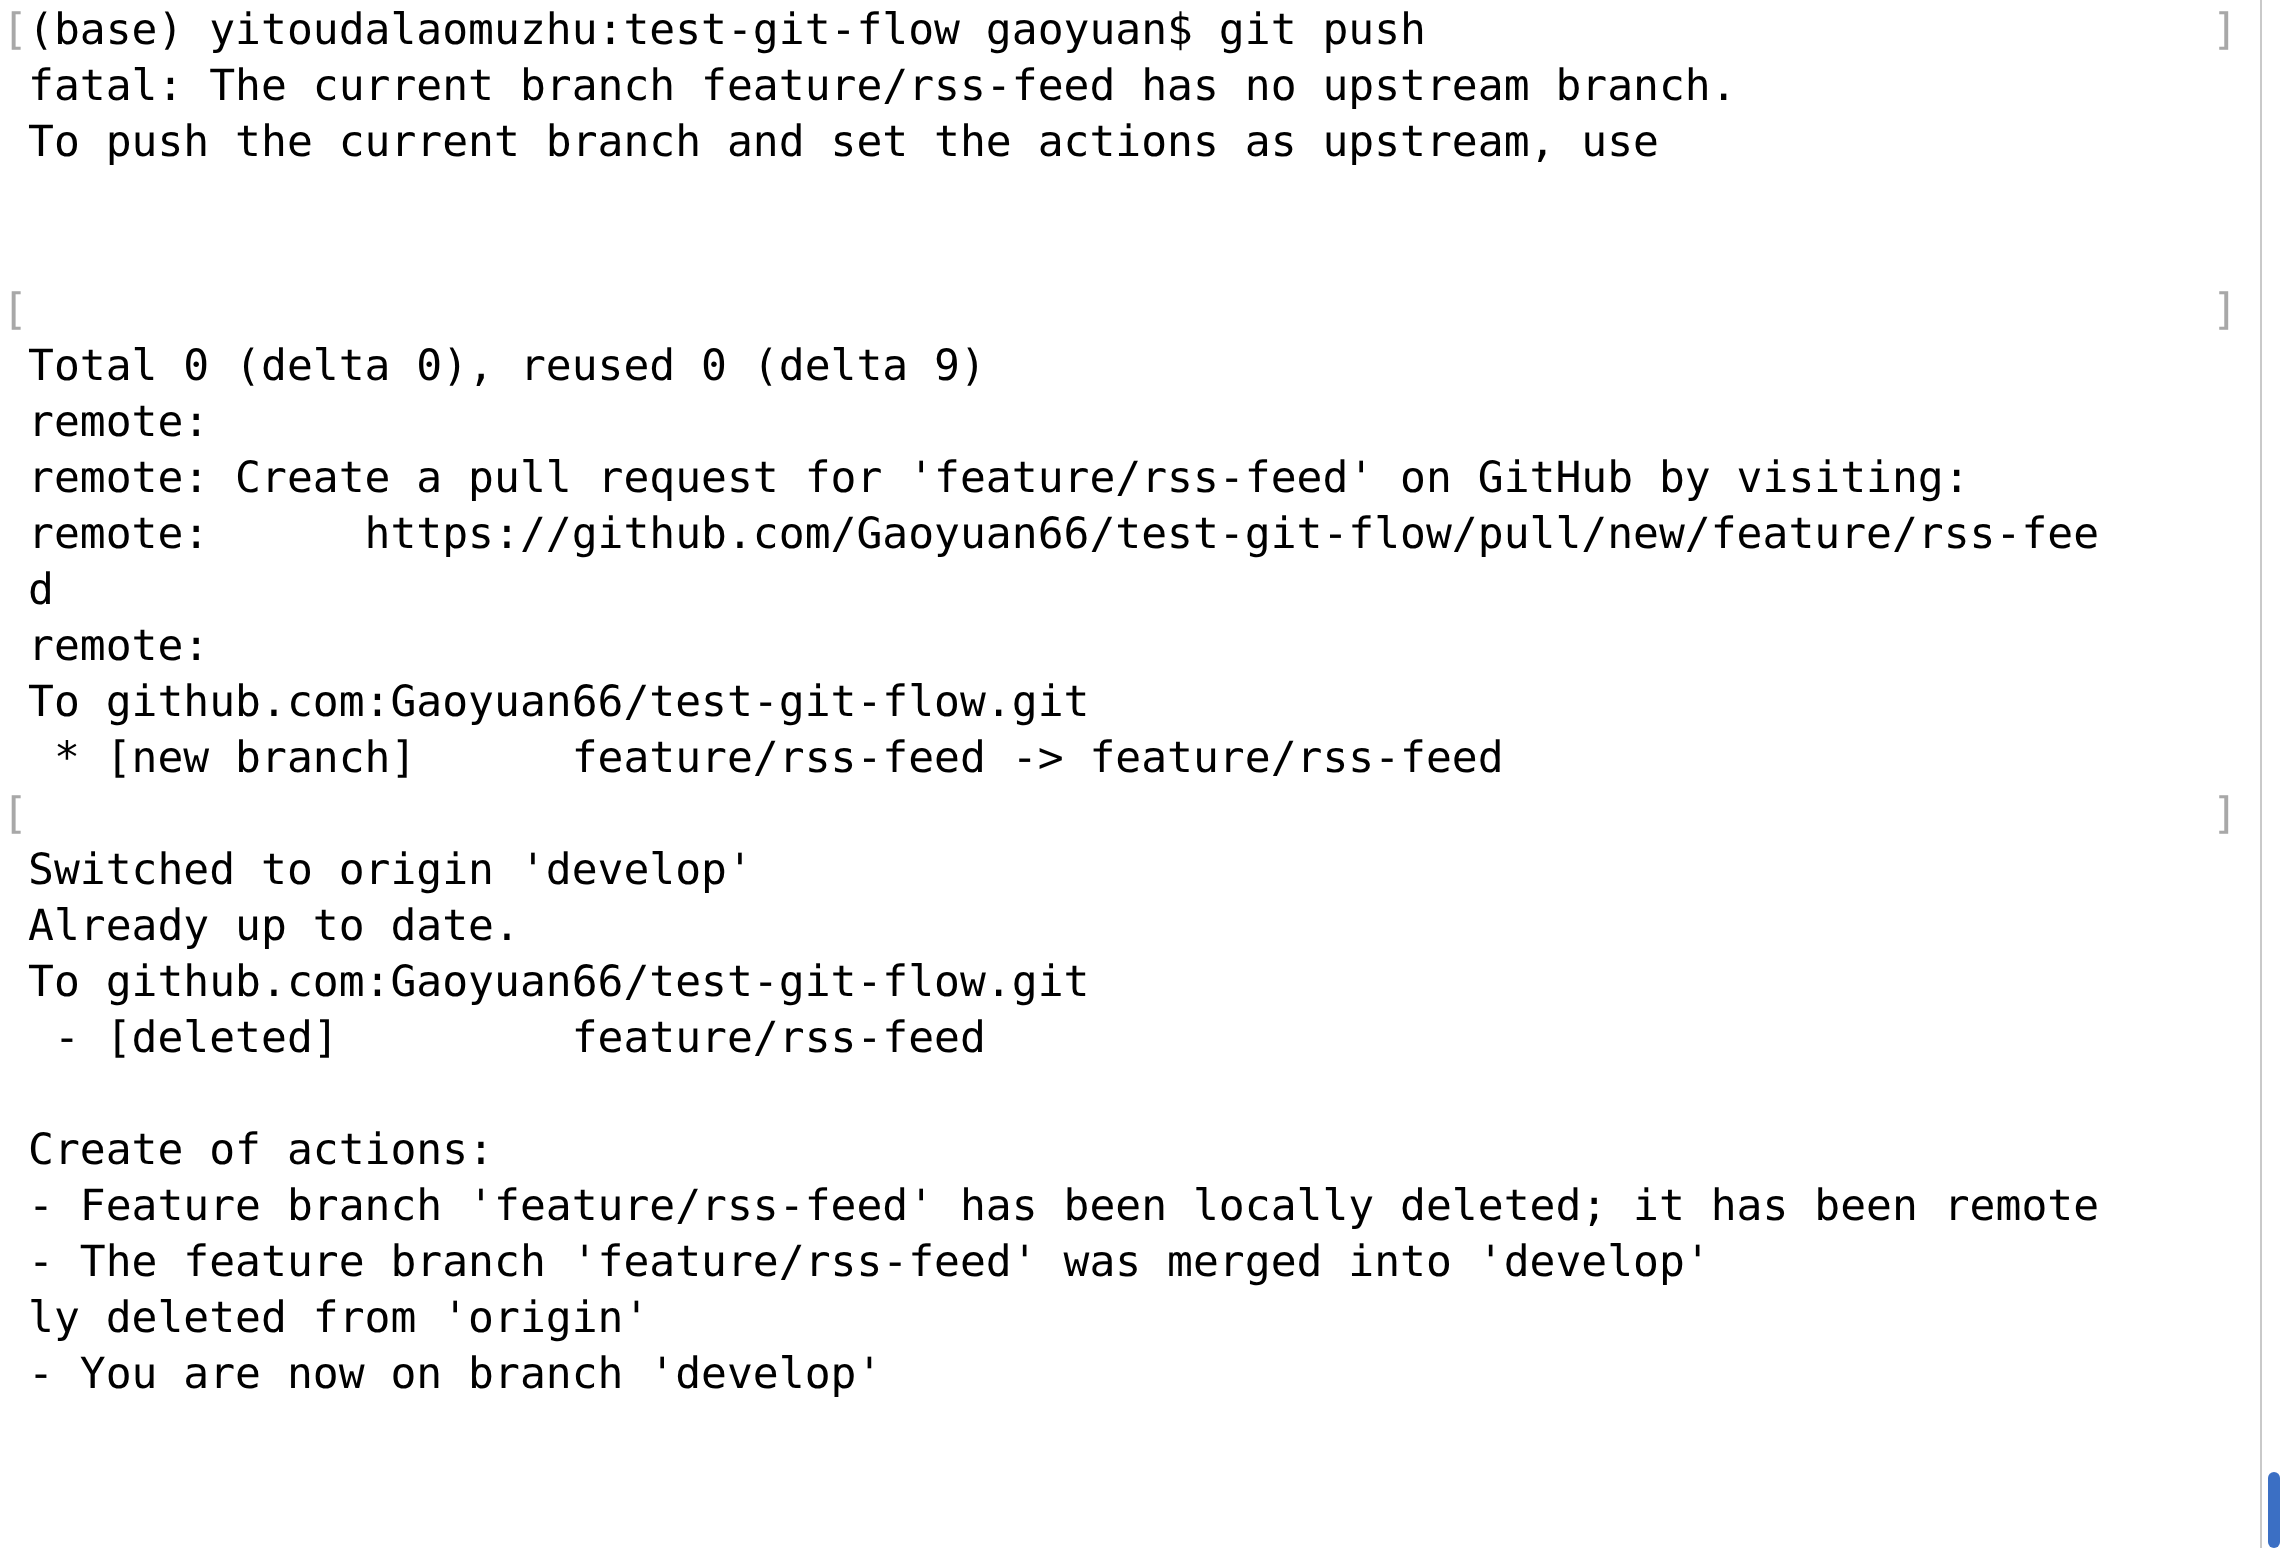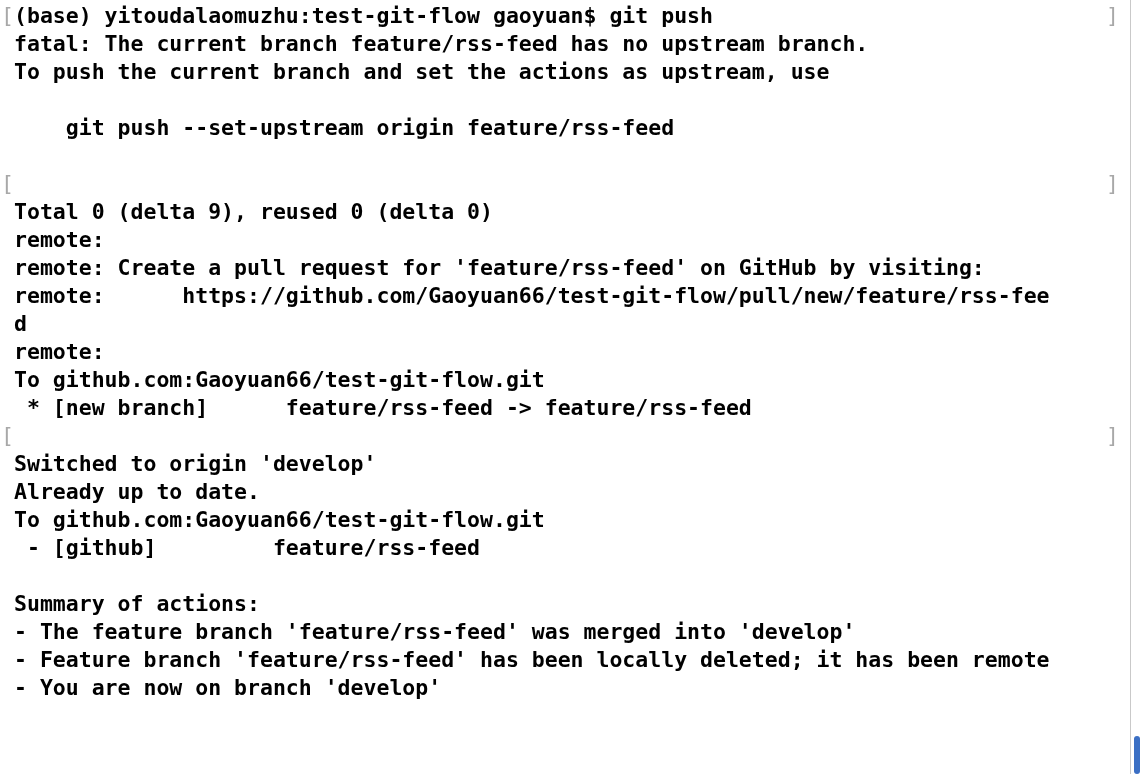--- a/index.html
+++ b/index.html
@@ -34,21 +34,20 @@
     line-height: 28px;
     font-size: 21.5px;
     letter-spacing: 0px;
     color: #000000;
     white-space: pre;
     padding-left: 14px;
     box-sizing: border-box;
   }
   .row .txt {
     display: inline;
-    font-weight: bold;
   }
   
   .mark-left, .mark-right {
     position: absolute;
     color: #a8a8a8;
     font-size: 21.5px;
     line-height: 28px;
     top: 0;
     white-space: pre;
   }
@@ -75,39 +74,39 @@
 </style>
 </head>
 <body>
 
 <div id="terminal">
   <div id="screen" style="background: rgb(255, 255, 255); color: rgb(0, 0, 0);">
       <div class="row"><span class="mark-left" style="color: rgb(168, 168, 168);">[</span><span class="mark-right" style="color: rgb(168, 168, 168);">]</span><span class="txt">(base) yitoudalaomuzhu:test-git-flow gaoyuan$ git push</span></div>
       <div class="row"><span class="txt">fatal: The current branch feature/rss-feed has no upstream branch.</span></div>
       <div class="row"><span class="txt">To push the current branch and set the actions as upstream, use</span></div>
       <div class="row"><span class="txt"></span></div>
-      <div class="row"><span class="txt">    git push --set-upstream origin feature/rss-feed</span></div>
       <div class="row"><span class="txt"></span></div>
       <div class="row"><span class="mark-left" style="color: rgb(168, 168, 168);">[</span><span class="mark-right" style="color: rgb(168, 168, 168);">]</span></div>
-      <div class="row"><span class="txt">Total 0 (delta 9), reused 0 (delta 0)</span></div>
+      <div class="row"><span class="txt">Total 0 (delta 0), reused 0 (delta 9)</span></div>
       <div class="row"><span class="txt">remote: </span></div>
       <div class="row"><span class="txt">remote: Create a pull request for 'feature/rss-feed' on GitHub by visiting:</span></div>
       <div class="row"><span class="txt">remote:      https://github.com/Gaoyuan66/test-git-flow/pull/new/feature/rss-fee</span></div>
       <div class="row"><span class="txt">d</span></div>
       <div class="row"><span class="txt">remote: </span></div>
       <div class="row"><span class="txt">To github.com:Gaoyuan66/test-git-flow.git</span></div>
       <div class="row"><span class="txt"> * [new branch]      feature/rss-feed -&gt; feature/rss-feed</span></div>
       <div class="row"><span class="mark-left" style="color: rgb(168, 168, 168);">[</span><span class="mark-right" style="color: rgb(168, 168, 168);">]</span></div>
       <div class="row"><span class="txt">Switched to origin 'develop'</span></div>
       <div class="row"><span class="txt">Already up to date.</span></div>
       <div class="row"><span class="txt">To github.com:Gaoyuan66/test-git-flow.git</span></div>
-      <div class="row"><span class="txt"> - [github]         feature/rss-feed</span></div>
+      <div class="row"><span class="txt"> - [deleted]         feature/rss-feed</span></div>
       <div class="row"><span class="txt"></span></div>
-      <div class="row"><span class="txt">Summary of actions:</span></div>
+      <div class="row"><span class="txt">Create of actions:</span></div>
+      <div class="row"><span class="txt">- Feature branch 'feature/rss-feed' has been locally deleted; it has been remote</span></div>
       <div class="row"><span class="txt">- The feature branch 'feature/rss-feed' was merged into 'develop'</span></div>
-      <div class="row"><span class="txt">- Feature branch 'feature/rss-feed' has been locally deleted; it has been remote</span></div>
+      <div class="row"><span class="txt">ly deleted from 'origin'</span></div>
       <div class="row"><span class="txt">- You are now on branch 'develop'</span></div>
       <div class="row"><span class="txt"></span></div>
     </div>
   <div id="scrollbar" style="background: rgb(255, 255, 255);">
     <div id="scroll-thumb" style="background: rgb(59, 111, 196); top: 736px; height: 38px;"></div>
   </div>
 </div>
 
 </body></html>

